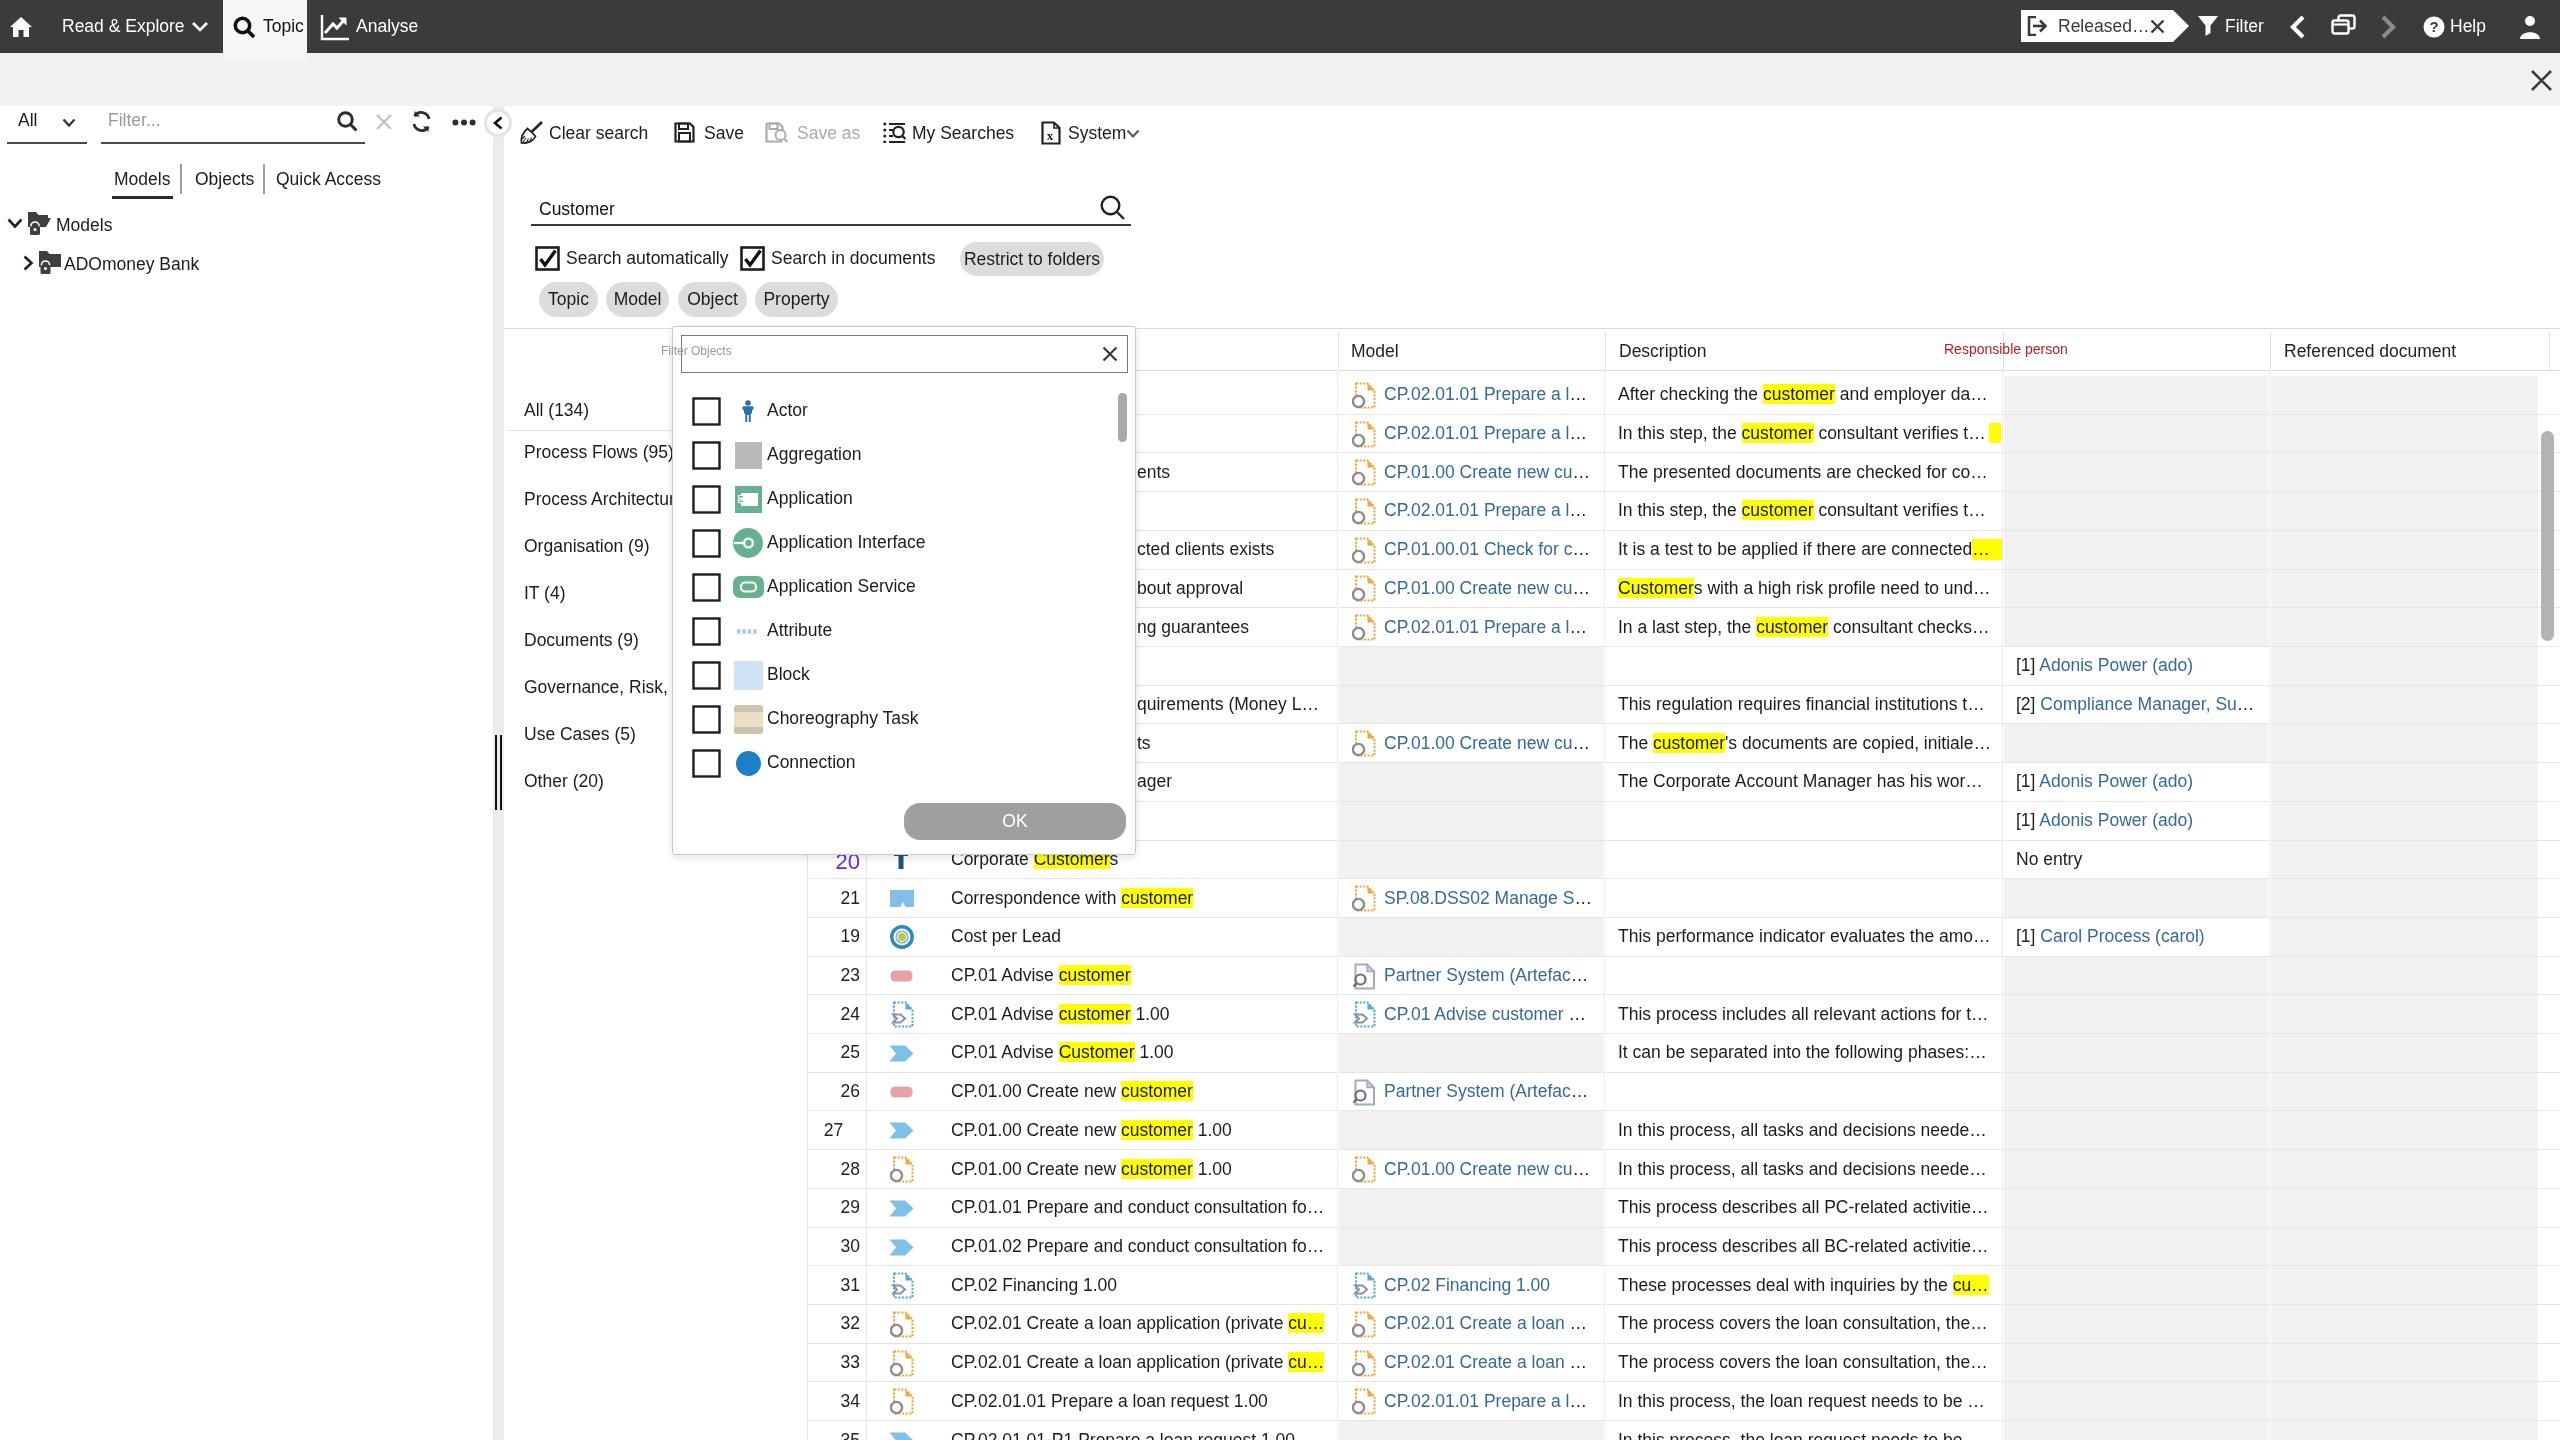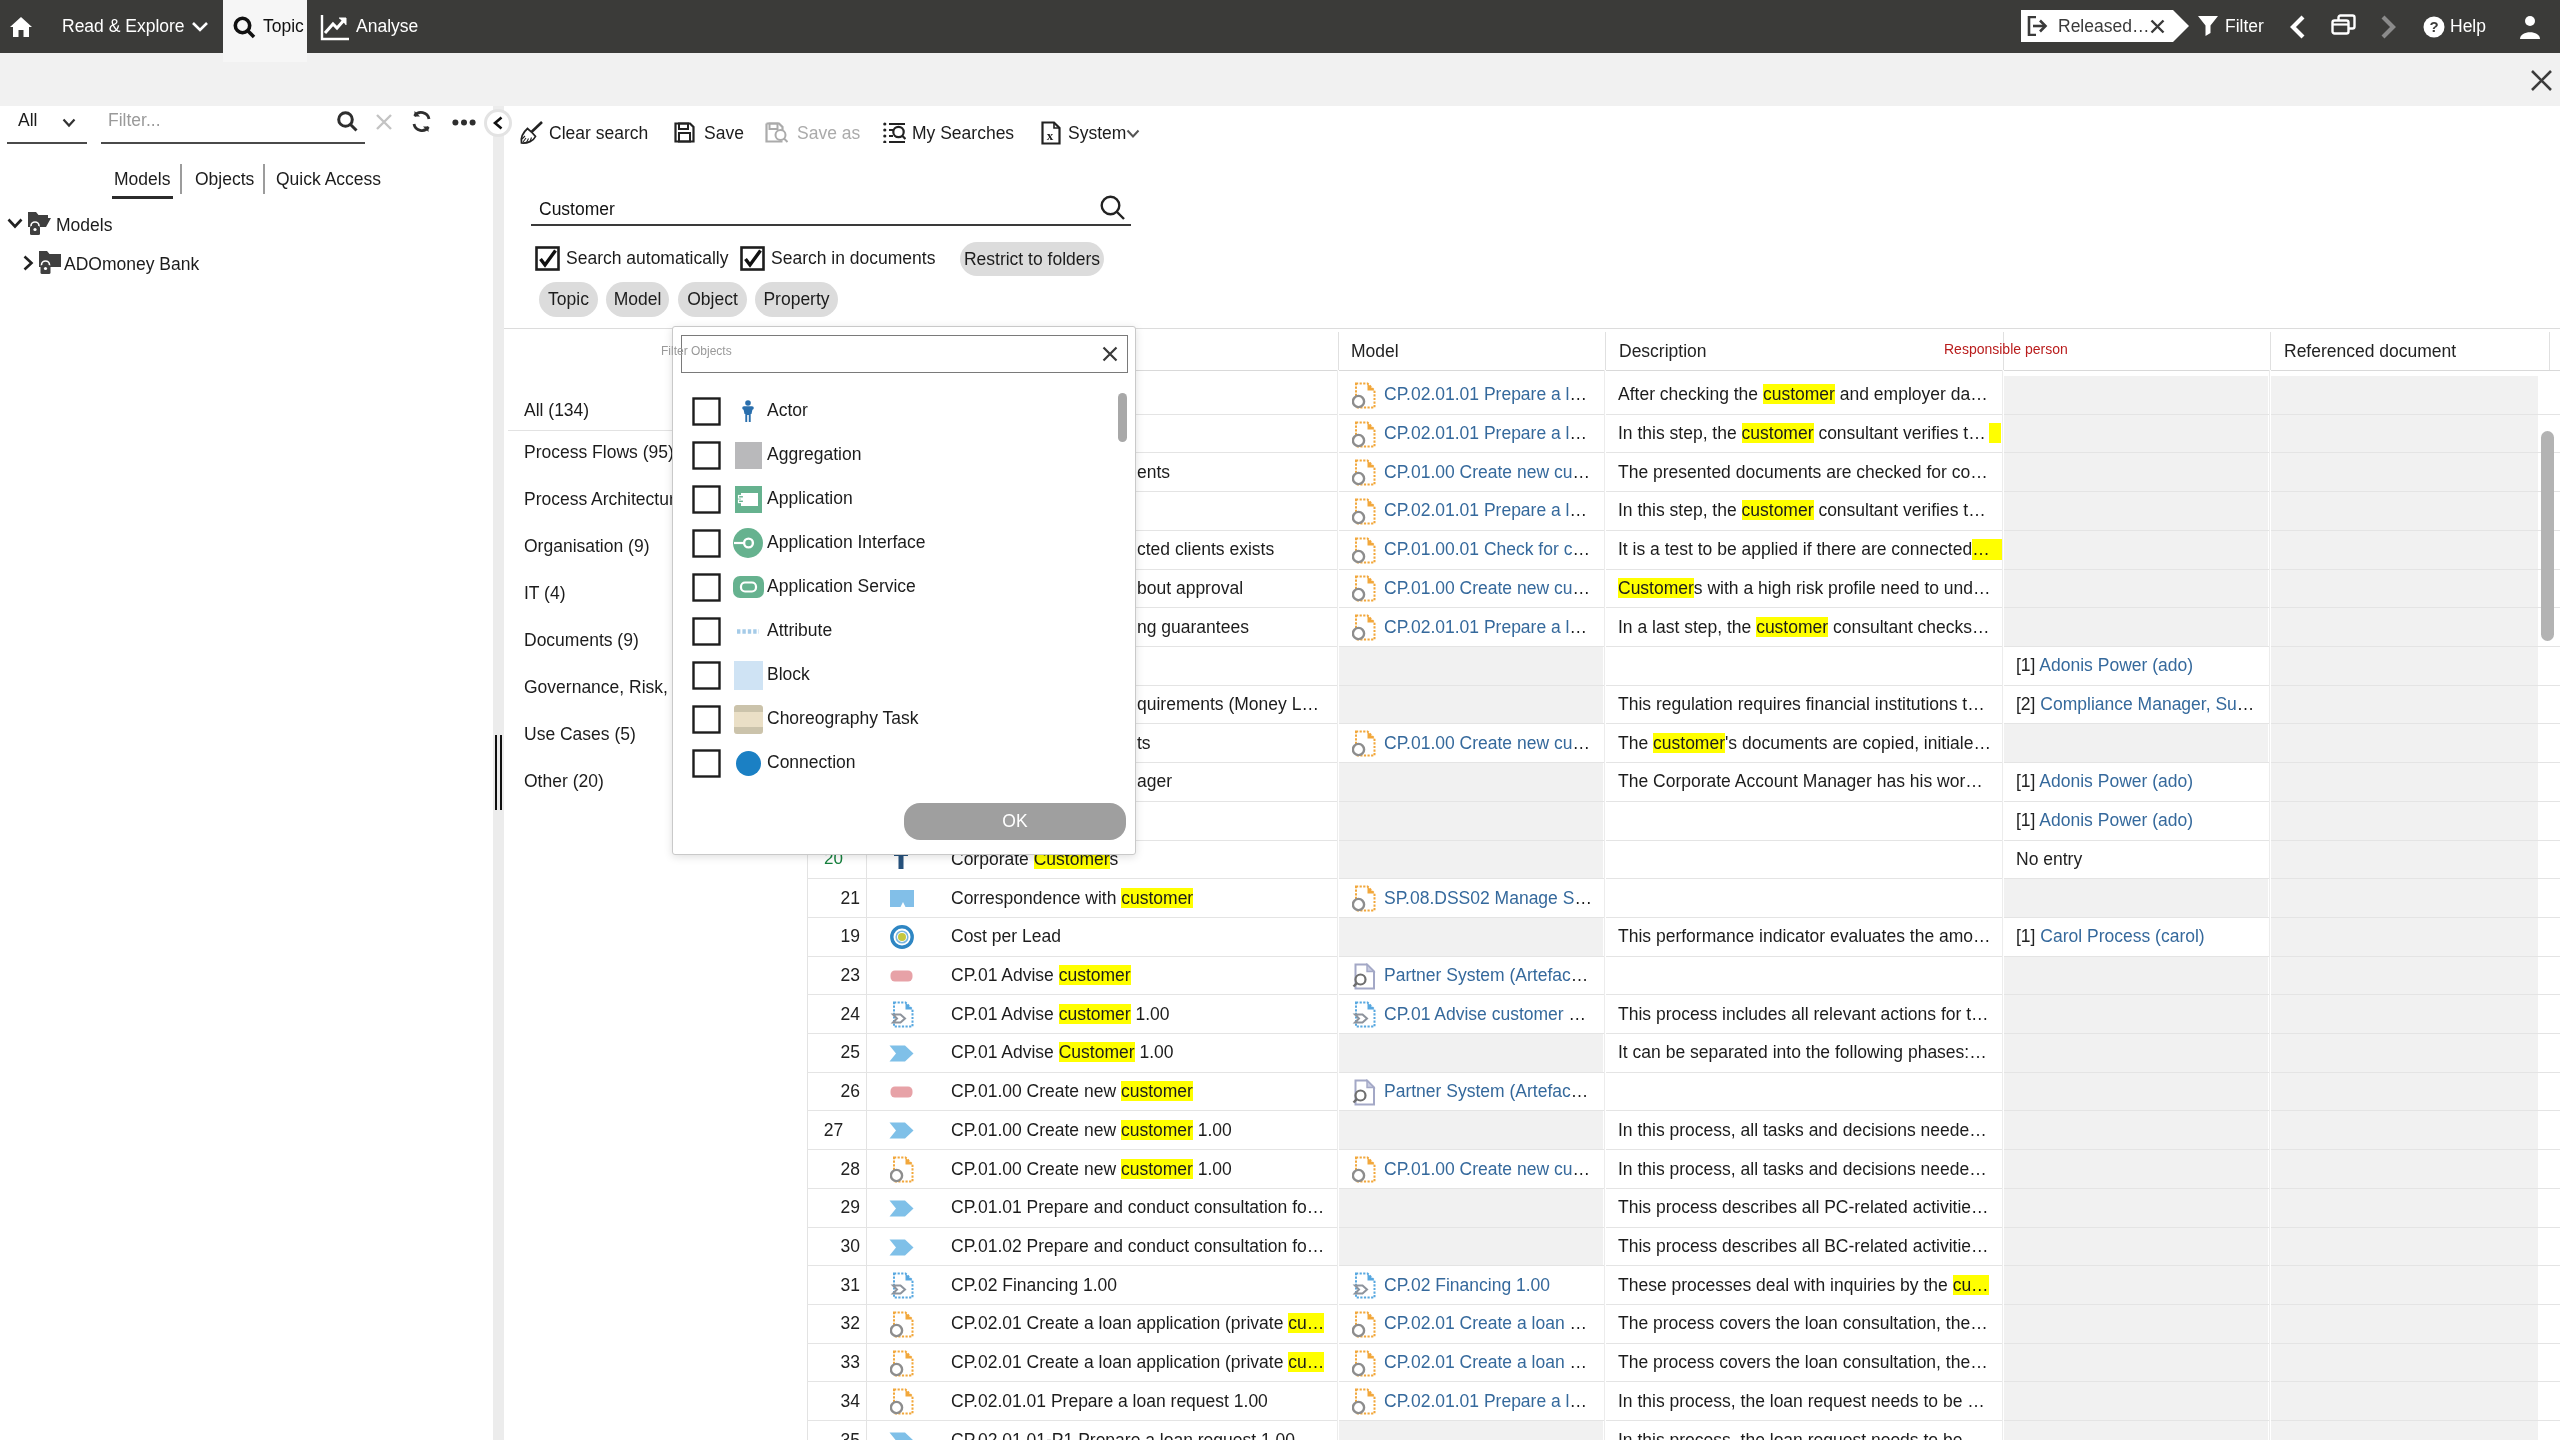--- a/index.html
+++ b/index.html
@@ -325,21 +325,21 @@
 <div class="a" style="left:1137px;top:771px;font-size:17.5px;white-space:nowrap">ager</div>
 <div class="a" style="left:1618px;top:771px;font-size:17.5px;white-space:nowrap"><span>The Corporate Account Manager has his wor…</span></div>
 <div class="a" style="left:2016px;top:771px;font-size:17.5px;white-space:nowrap"><span style="color:#222">[1] </span><span class="lnk">Adonis Power (ado)</span><span style="color:#1c1c1c"></span></div>
 <div class="a rowline" style="left:807px;top:802px;width:1753px;height:38px"></div>
 <div class="a cellgray" style="left:1338px;top:802px;width:265px;height:38px"></div>
 <div class="a cellgray" style="left:2270px;top:802px;width:268px;height:38px"></div>
 <div class="a" style="left:2016px;top:810px;font-size:17.5px;white-space:nowrap"><span style="color:#222">[1] </span><span class="lnk">Adonis Power (ado)</span><span style="color:#1c1c1c"></span></div>
 <div class="a rowline" style="left:807px;top:841px;width:1753px;height:37px"></div>
 <div class="a cellgray" style="left:1338px;top:841px;width:265px;height:37px"></div>
 <div class="a cellgray" style="left:2270px;top:841px;width:268px;height:37px"></div>
-<div class="a" style="left:807px;top:849px;width:53px;font-size:17px;text-align:center;color:#15803d">20</div>
+<div class="a" style="left:807px;top:849px;width:53px;font-size:22px;text-align:right;color:#6d28d9">20</div>
 <svg class="a" style="left:894.0px;top:850.9px" width="14" height="18" viewBox="0 0 14 18">
       <path d="M0 0 H14 V5 H9.5 V18 H4.5 V5 H0 Z" fill="#26517c"></path>
     </svg>
 <div class="a ell" style="left:951px;top:849px;max-width:378px;font-size:17.5px;white-space:nowrap"><span>Corporate </span><span class="hl">Customer</span><span>s</span></div>
 <div class="a" style="left:2016px;top:849px;font-size:17.5px;color:#222">No entry</div>
 <div class="a rowline" style="left:807px;top:879px;width:1753px;height:38px"></div>
 <div class="a cellgray" style="left:2003px;top:879px;width:265px;height:38px"></div>
 <div class="a cellgray" style="left:2270px;top:879px;width:268px;height:38px"></div>
 <div class="a" style="left:807px;top:888px;width:53px;font-size:17.5px;text-align:right;color:#222">21</div>
 <svg class="a" style="left:890.0px;top:890.1px" width="24" height="17" viewBox="0 0 24 17">

